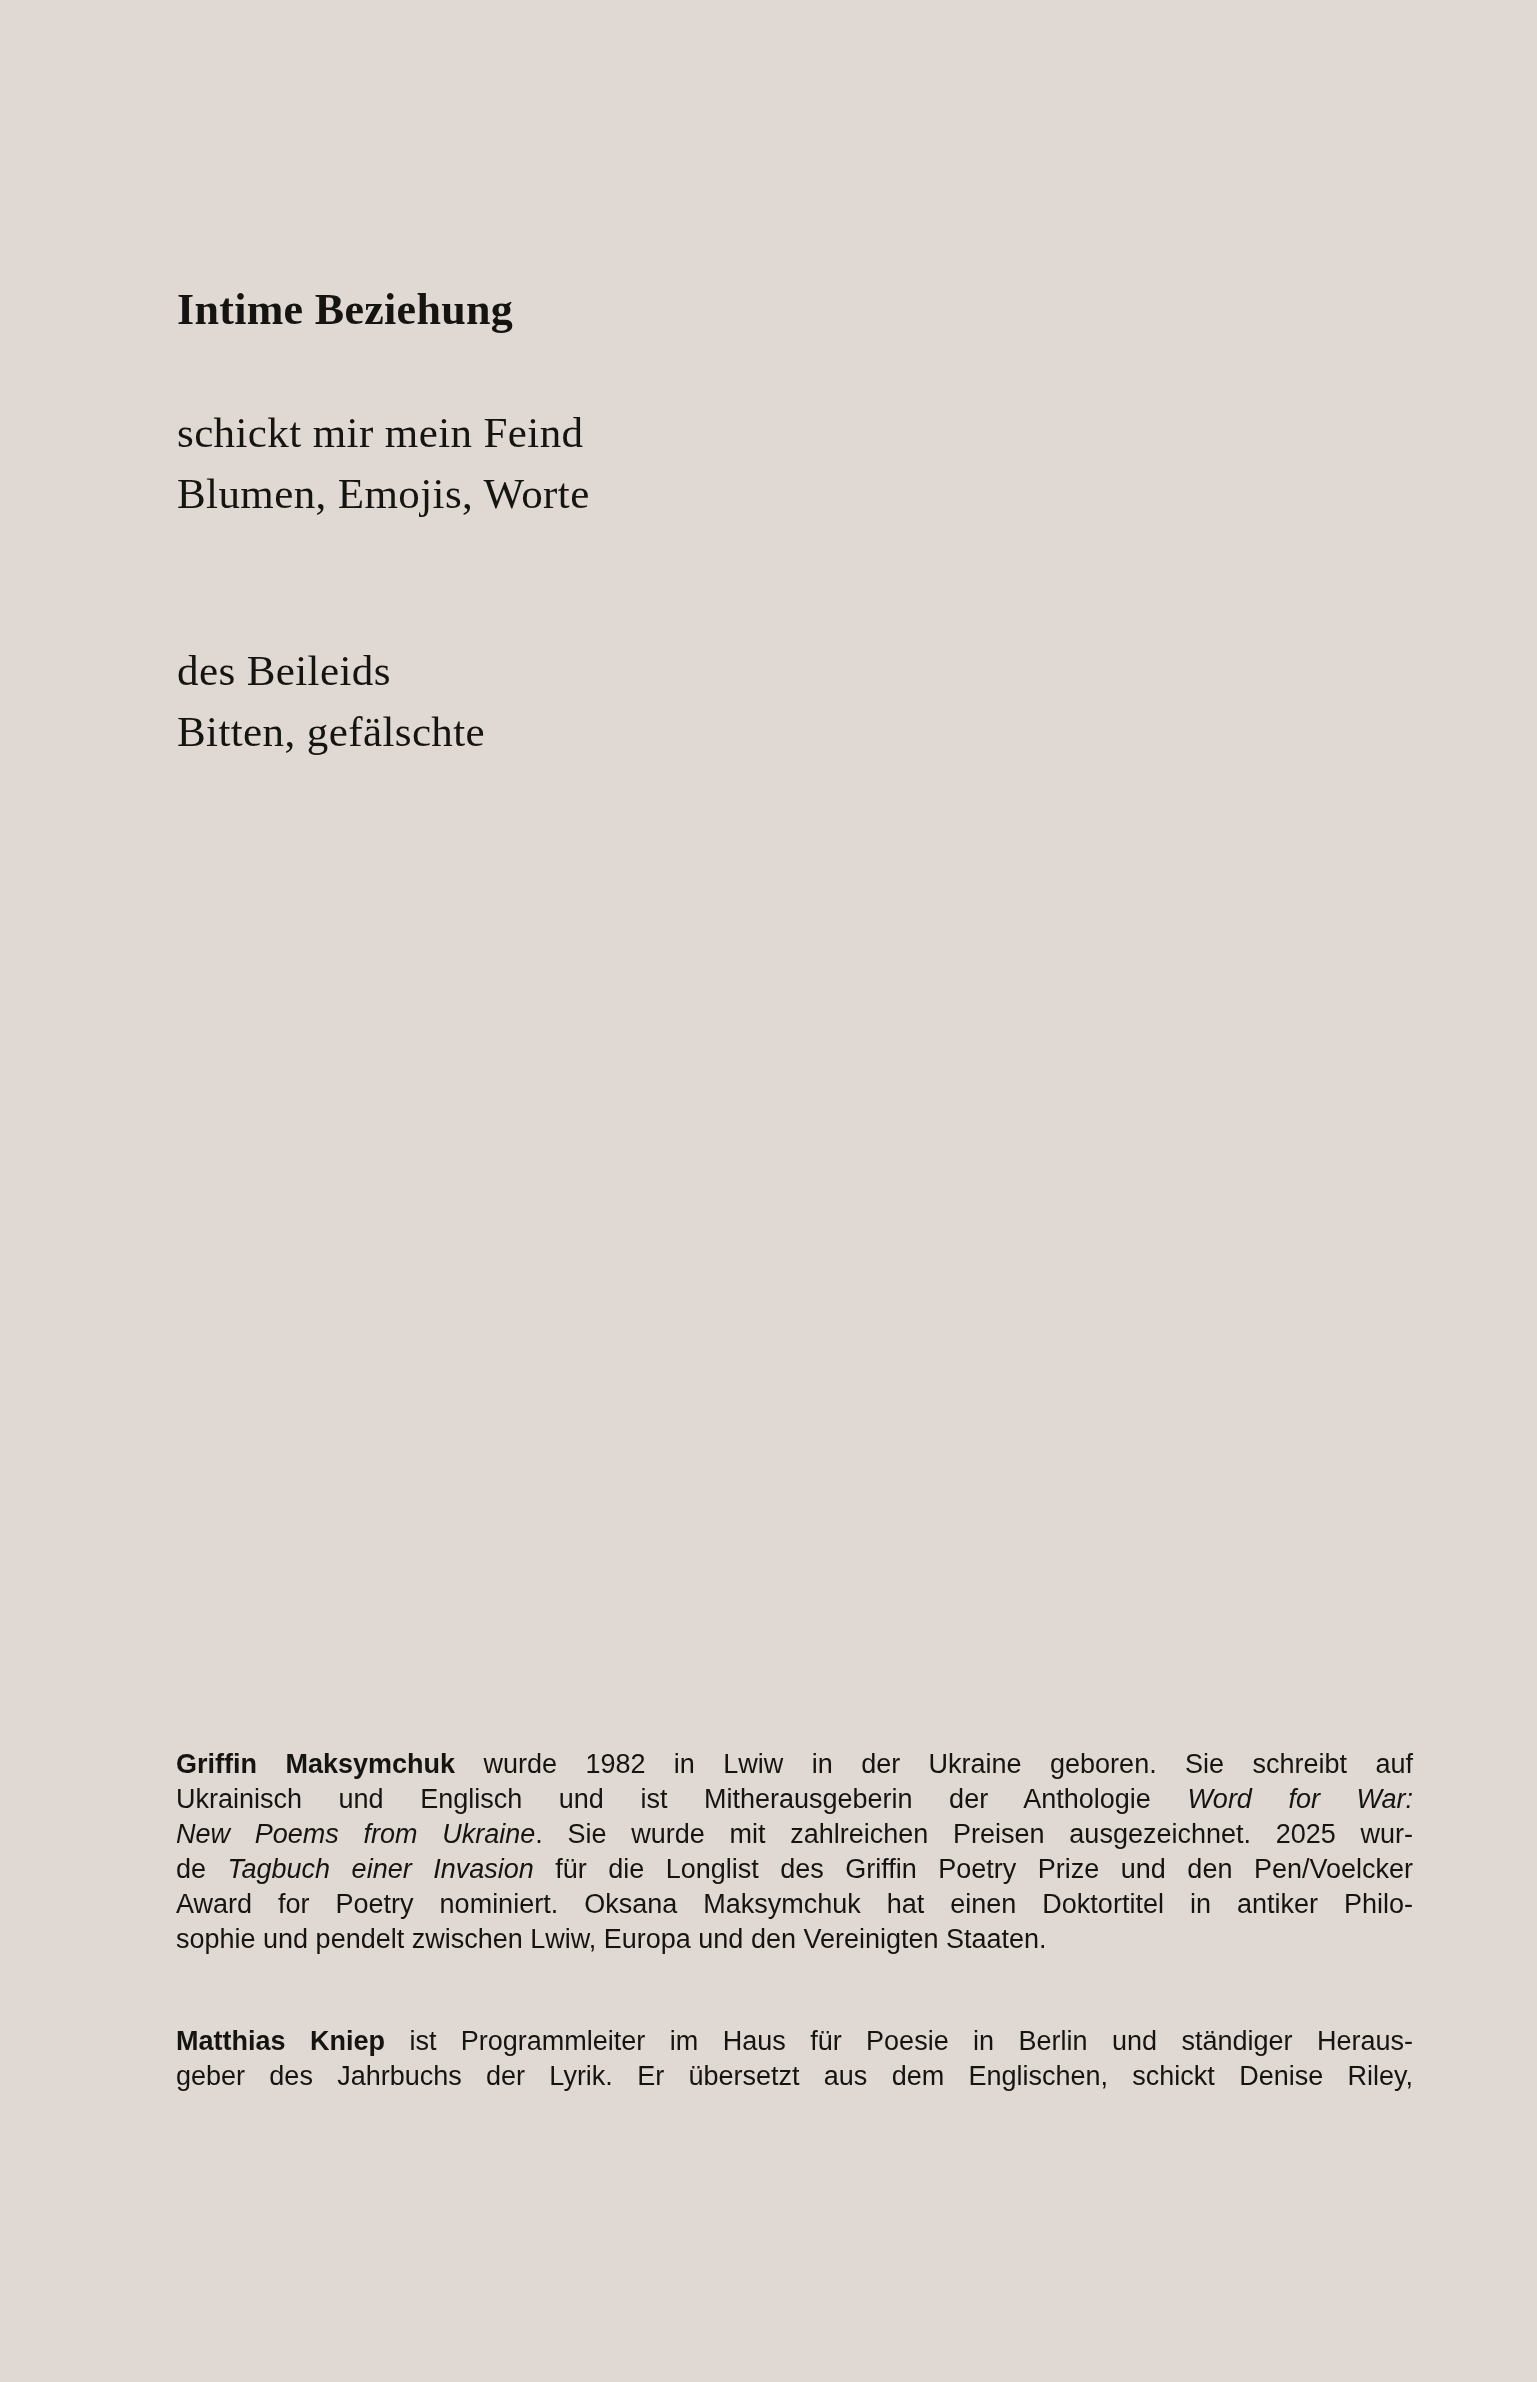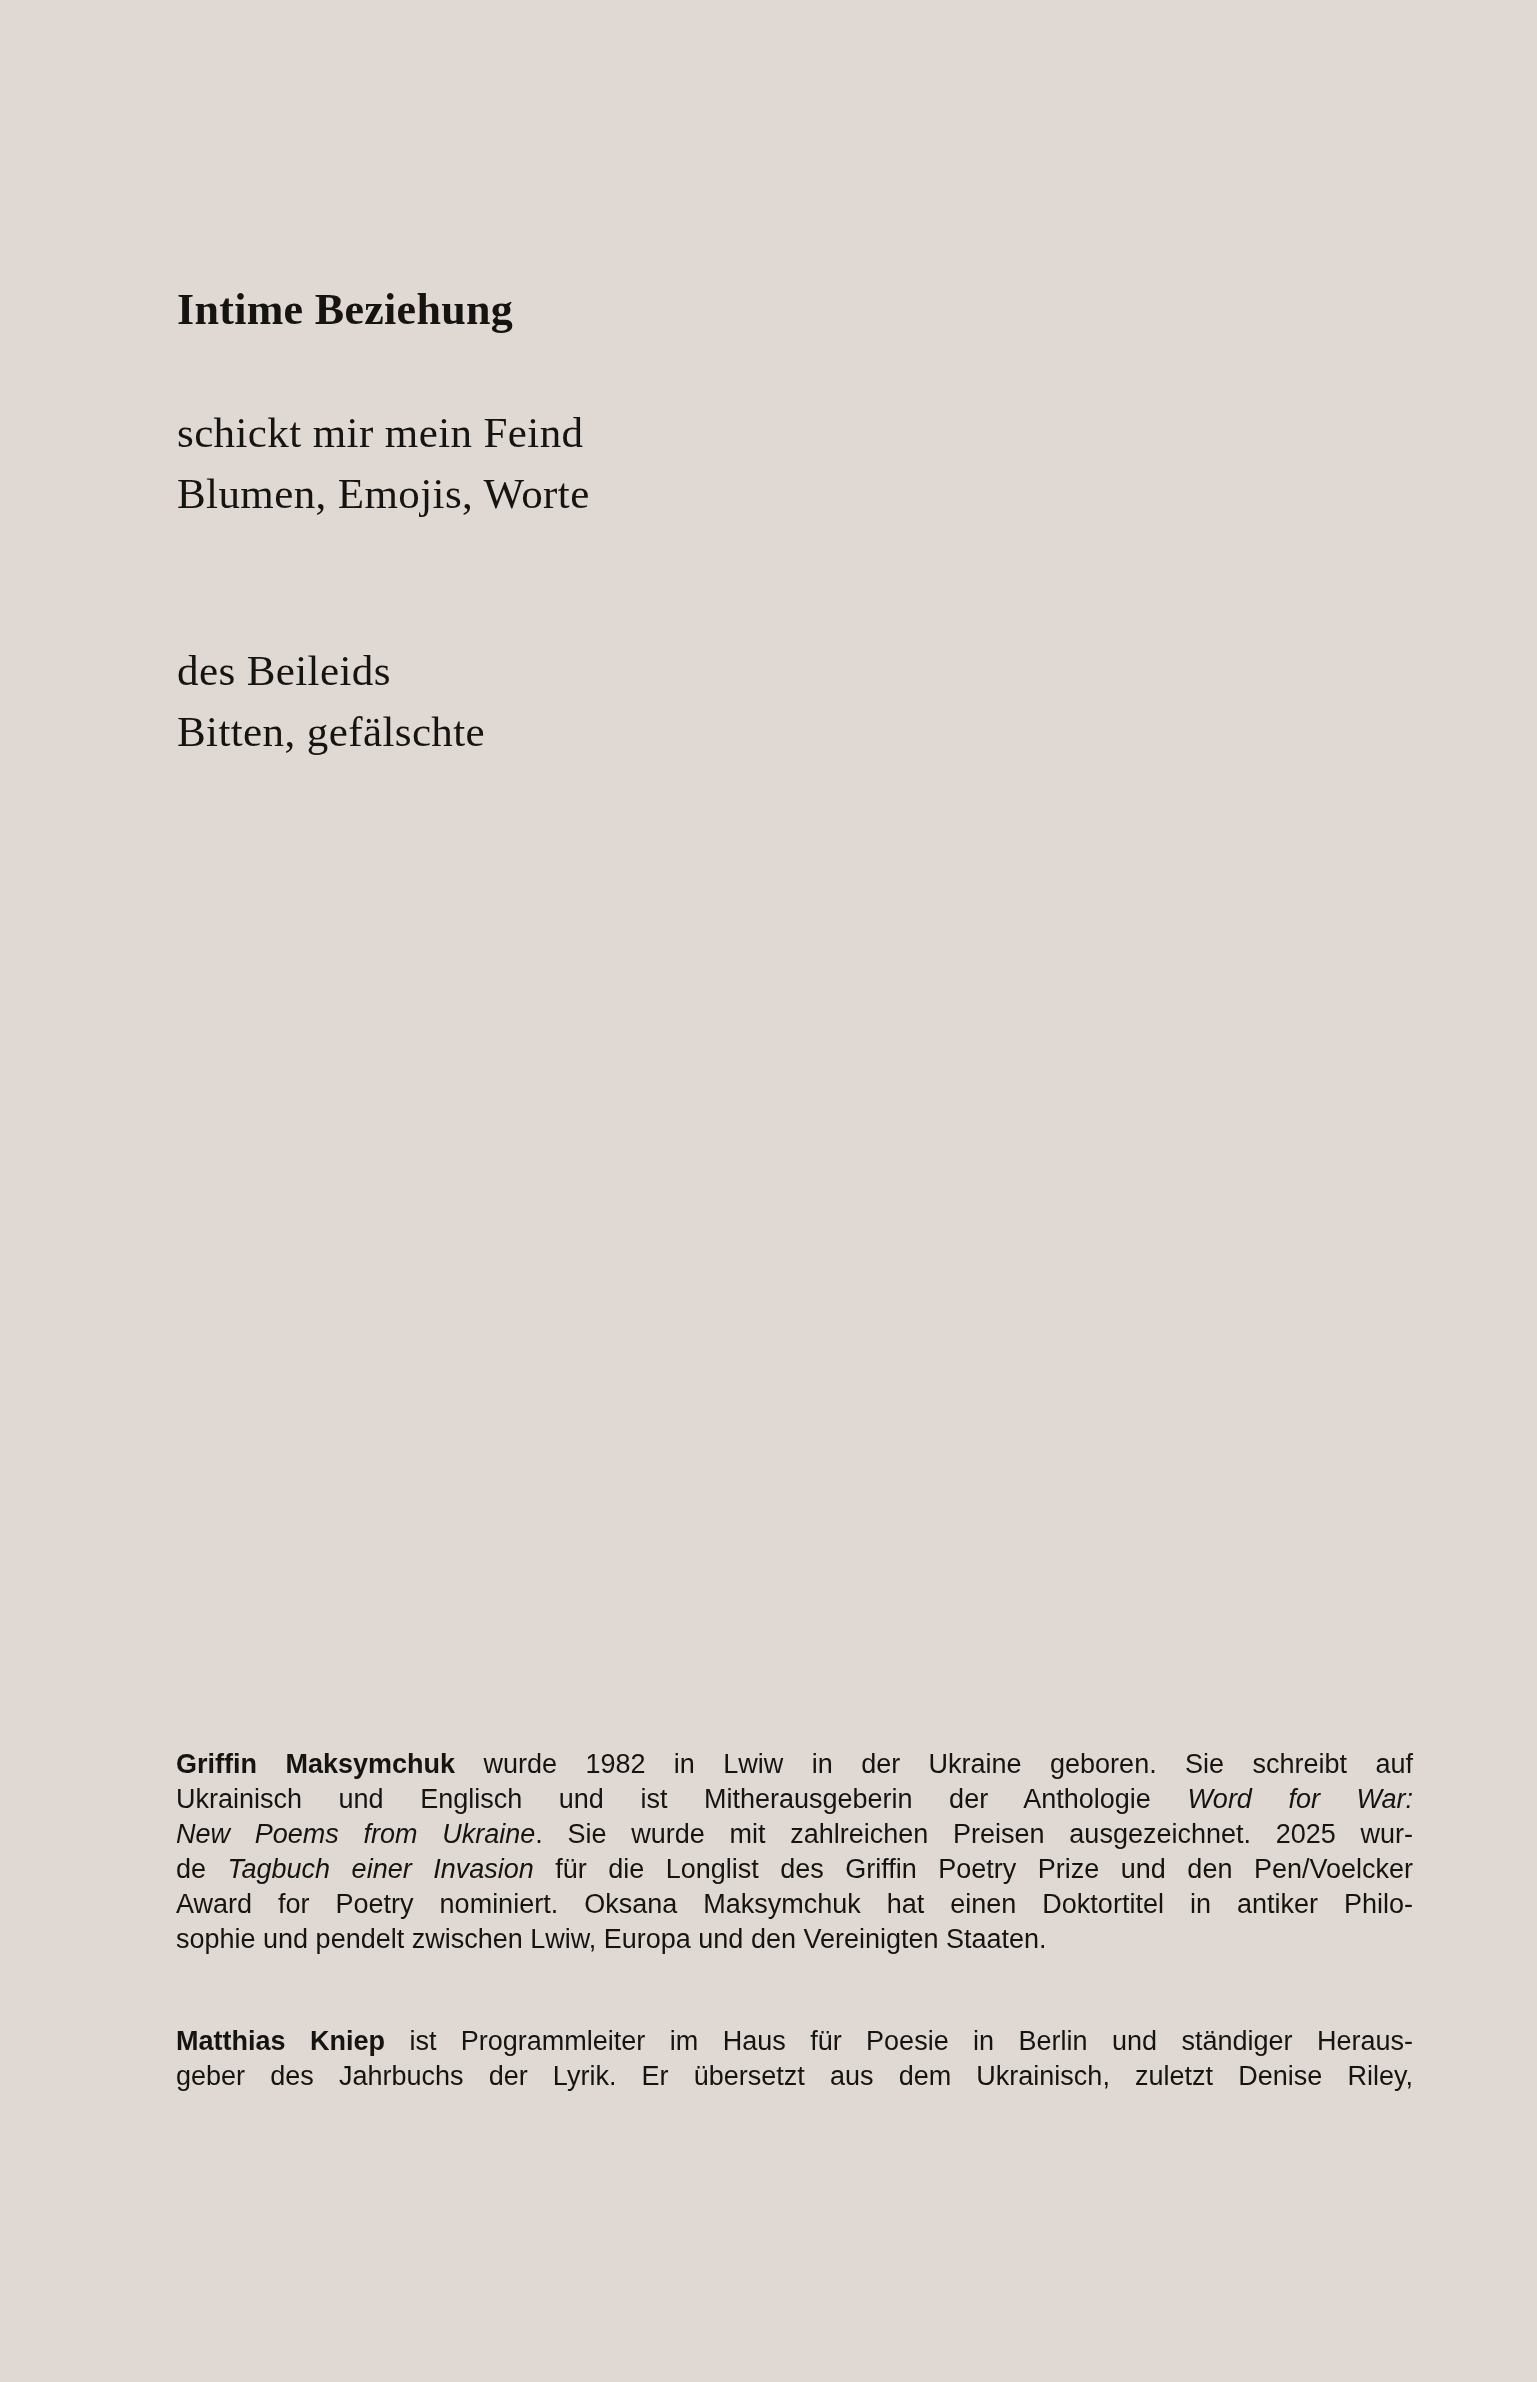--- a/index.html
+++ b/index.html
@@ -80,18 +80,18 @@
     <div class="bl last">
       <span>sophie und pendelt zwischen Lwiw, Europa und den Vereinigten Staaten.</span>
     </div>
   </div>
 
   <div class="bio bio-2">
     <div class="bl">
       <span class="name">Matthias Kniep</span><span> ist Programmleiter im Haus für Poesie in Berlin und ständiger Heraus-</span>
     </div>
     <div class="bl">
-      <span>geber des Jahrbuchs der Lyrik. Er übersetzt aus dem Ukrainisch, zuletzt Denise Riley,</span>
+      <span>geber des Jahrbuchs der Lyrik. Er übersetzt aus dem Englischen, schickt Denise Riley,</span>
     </div>
   </div>
 
 </div>
 
 
 </body></html>

